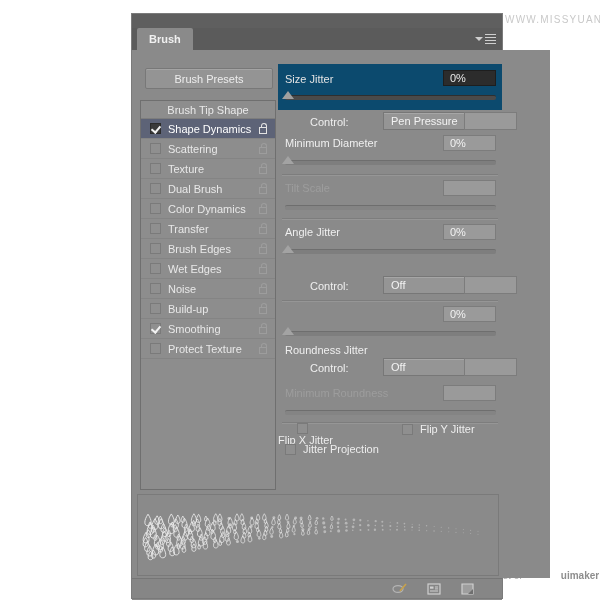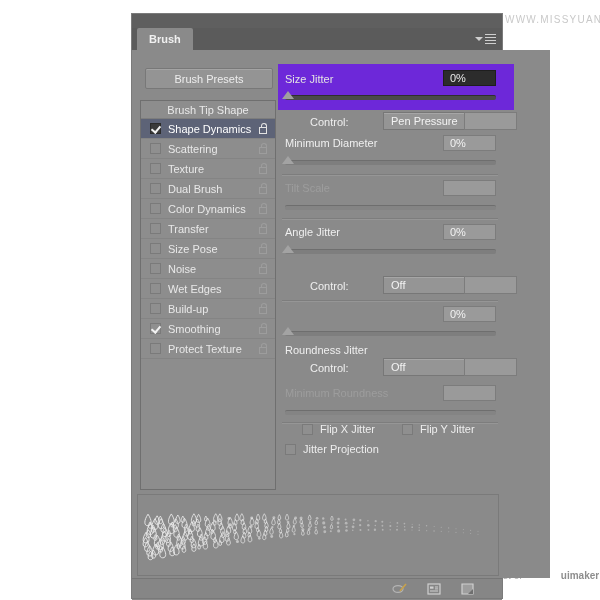--- a/index.html
+++ b/index.html
@@ -296,23 +296,22 @@
     height: 1px;
     background: #7d7d7d;
     border-bottom: 1px solid #969696;
   }
 
   
   .darkgroup {
     position: absolute;
     left: 146px; top: 14px;
     width: 224px; height: 46px;
-    background: #6d28d9;
+    background: #0c4a6e;
     z-index: 5;
-    padding-left: 12px;
   }
   .darkgroup .rowlabel { color: #e3e3e3; }
   .darkgroup .valbox {
     background: #2c2c2c;
     border: 1px solid #1e1e1e;
     color: #e9e9e9;
   }
   .darkgroup .track { background: #4a4a4a; border-top-color: #2f2f2f; }
   .darkgroup .thumb { border-bottom-color: #a0a0a0; }
 
@@ -457,39 +456,39 @@
             <span class="cbx"></span>
             <span class="lbl">Transfer</span>
             <span class="lock">
                 <i class="shackle"></i>
                 <i class="bodyb"></i>
               </span>
           </div>
 
           <div class="litem">
             <span class="cbx"></span>
-            <span class="lbl">Size Pose</span>
+            <span class="lbl">Brush Edges</span>
+            <span class="lock">
+                <i class="shackle"></i>
+                <i class="bodyb"></i>
+              </span>
+          </div>
+
+          <div class="litem">
+            <span class="cbx"></span>
+            <span class="lbl">Wet Edges</span>
             <span class="lock">
                 <i class="shackle"></i>
                 <i class="bodyb"></i>
               </span>
           </div>
 
           <div class="litem">
             <span class="cbx"></span>
             <span class="lbl">Noise</span>
-            <span class="lock">
-                <i class="shackle"></i>
-                <i class="bodyb"></i>
-              </span>
-          </div>
-
-          <div class="litem">
-            <span class="cbx"></span>
-            <span class="lbl">Wet Edges</span>
             <span class="lock">
                 <i class="shackle"></i>
                 <i class="bodyb"></i>
               </span>
           </div>
 
           <div class="litem">
             <span class="cbx"></span>
             <span class="lbl">Build-up</span>
             <span class="lock">
@@ -565,21 +564,21 @@
           <span class="spin"></span>
         </div>
         <div class="valbox empty" style="left:186px; top:308px; height:18px;"></div>
 
         <span class="rowlabel dim" style="position:absolute; left:7px; top:337px;">Minimum Roundness</span>
         <div class="valbox empty" style="left:165px; top:335px;"></div>
         <div class="track" style="left:7px; top:360px; width:211px; background:#848484;"></div>
 
         <div class="sep" style="top:372px;"></div>
 
-        <div class="fcb" style="left:24px; top:373px;">
+        <div class="fcb" style="left:0; top:373px;flex-direction:column;">
           <span class="box"></span>
           <span class="t">Flip X Jitter</span>
         </div>
         <div class="fcb" style="left:124px; top:373px;">
           <span class="box"></span>
           <span class="t">Flip Y Jitter</span>
         </div>
         <div class="fcb" style="left:7px; top:393px;">
           <span class="box"></span>
           <span class="t">Jitter Projection</span>

